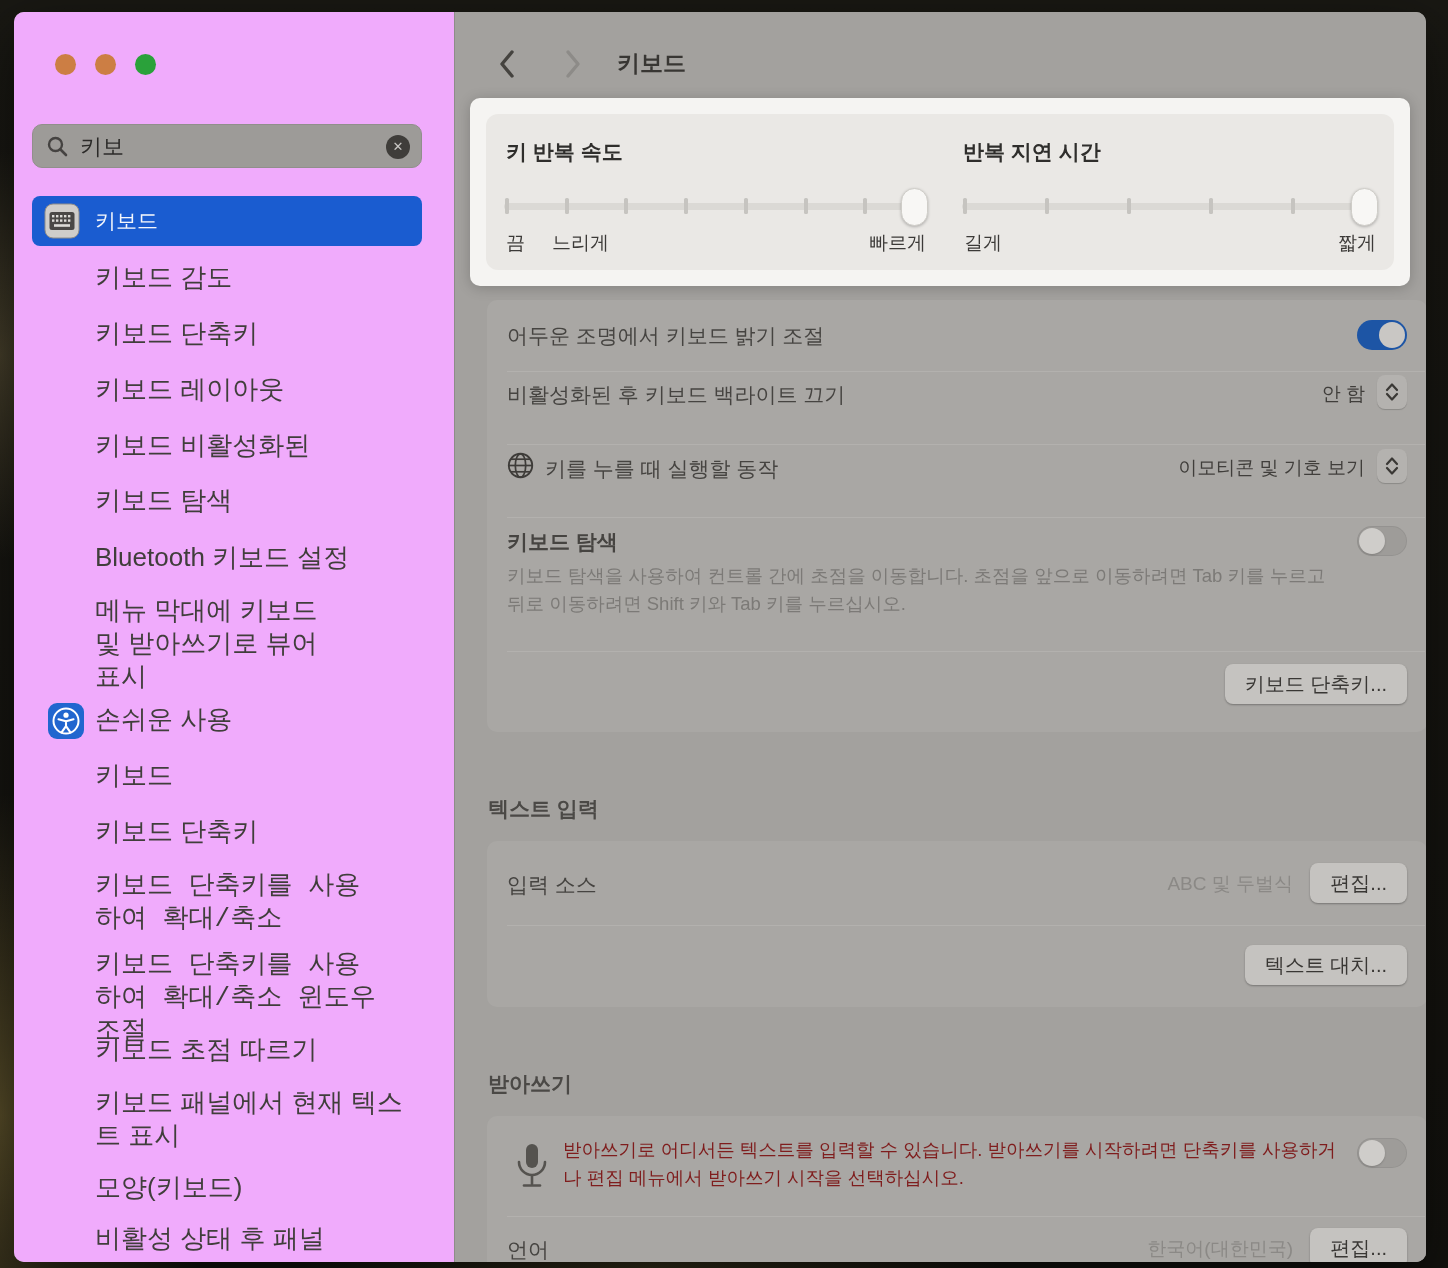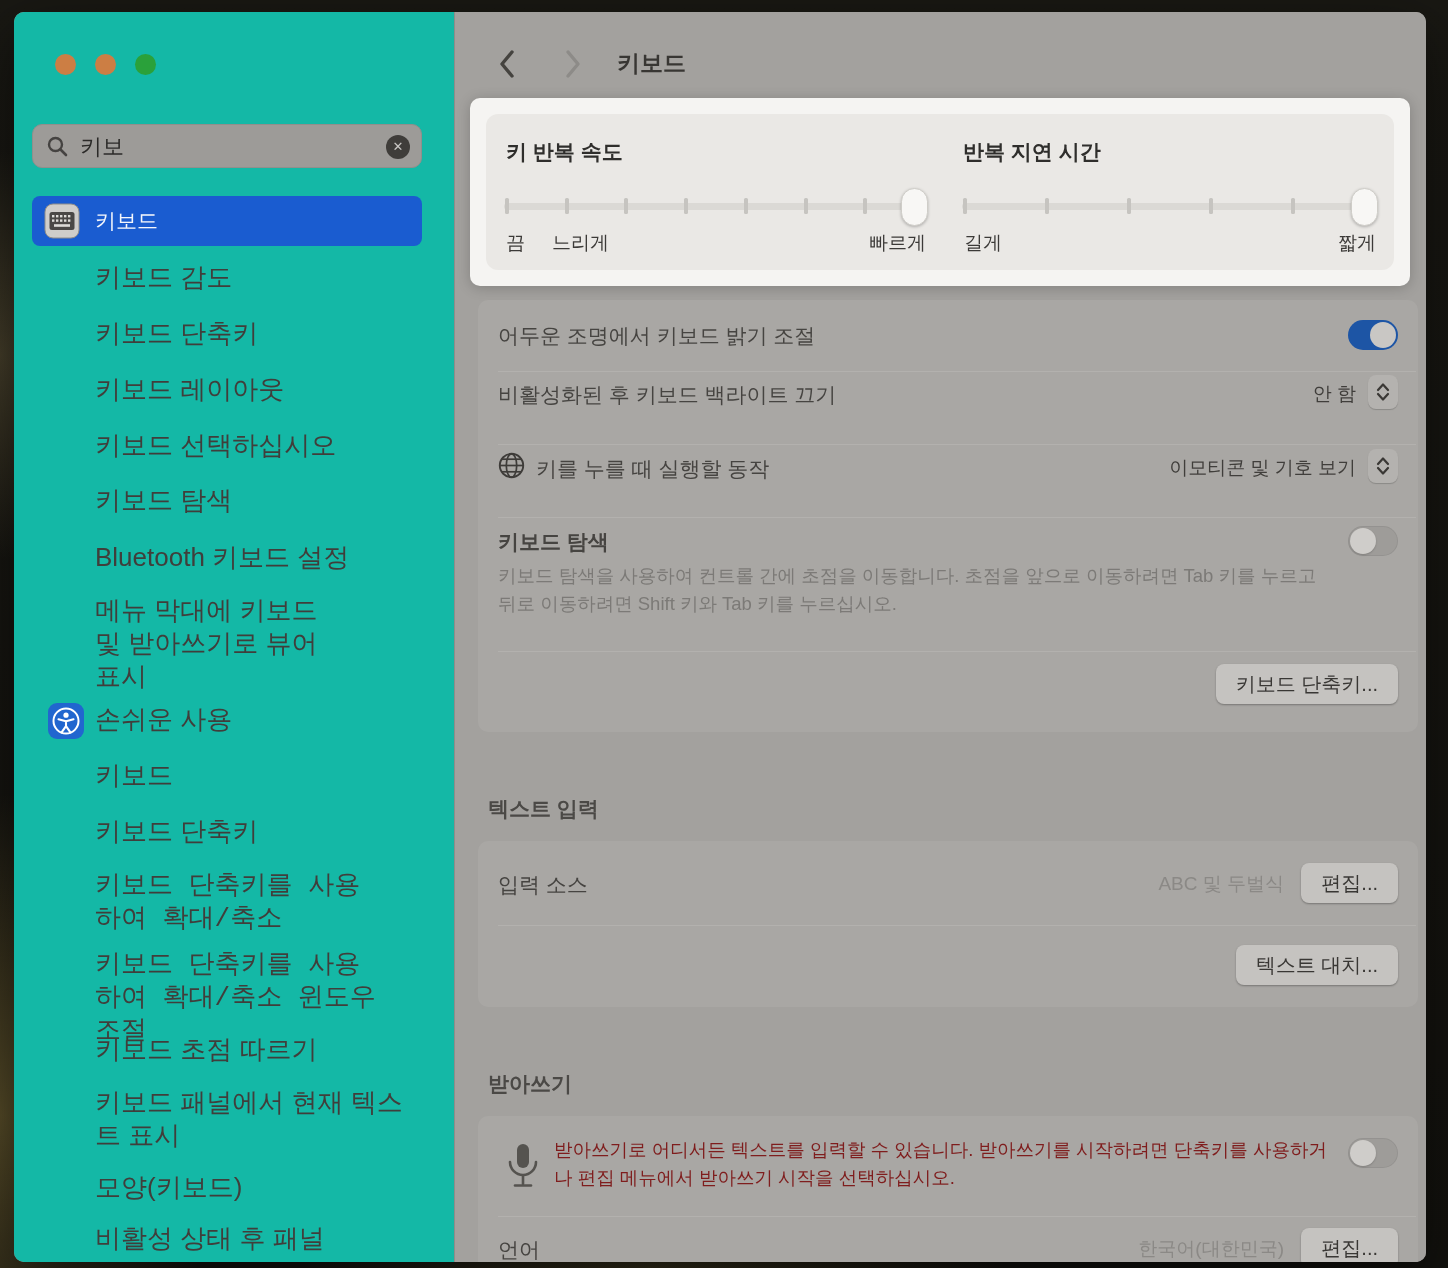--- a/index.html
+++ b/index.html
@@ -12,21 +12,21 @@
       radial-gradient(ellipse 500px 120px at 45% 100%, rgba(96,86,44,.45), transparent 70%),
       linear-gradient(#191813,#13120e);
   }
   .window {
     position:absolute; left:14px; top:12px; width:1412px; height:1250px;
     border-radius:10px; overflow:hidden; display:flex;
     box-shadow:0 22px 60px rgba(0,0,0,.55);
     background:#a3a19e;
   }
   
-  .sidebar { position:relative; width:441px; height:100%; background:#14b8a6; border-right:1px solid #8e8c89; flex:none; }
+  .sidebar { position:relative; width:441px; height:100%; background:#f0abfc; border-right:1px solid #8e8c89; flex:none; }
   .traffic { position:absolute; left:41px; top:42px; display:flex; gap:19px; }
   .traffic .dot { width:21px; height:21px; border-radius:50%; }
   .search {
     position:absolute; left:18px; top:112px; width:390px; height:44px;
     background:#9d9b98; border:1px solid #918f8c; border-radius:10px;
   }
   .search svg.mag { position:absolute; left:13px; top:10px; }
   .search input {
     position:absolute; left:47px; top:7px; width:290px; height:30px;
     background:transparent; border:none; outline:none;
@@ -64,21 +64,21 @@
   .slider .track { position:absolute; left:0; right:0; top:15px; height:7px; border-radius:4px; background:#dbd9d5; }
   .slider .ticks { position:absolute; left:1px; right:1px; top:10px; display:flex; justify-content:space-between; }
   .slider .tick { width:4px; height:16px; border-radius:1.5px; background:#c6c4c0; }
   .slider .handle {
     position:absolute; right:0; top:0; width:27px; height:38px; border-radius:13.5px;
     background:#f8f7f5; border:1px solid #cfcdc8; box-shadow:0 1px 3px rgba(0,0,0,.25);
   }
   .marks { position:absolute; top:116px; height:24px; font-size:19px; color:#3c3a38; }
   .marks span { position:absolute; white-space:nowrap; }
   
-  .card { position:absolute; left:23px; width:940px; background:#a9a7a4; border-radius:10px; }
+  .card { position:absolute; left:32px; width:940px; background:#a9a7a4; border-radius:10px; }
   .divider { position:absolute; left:20px; right:2px; height:1px; background:#b3b1ae; }
   .row-label { position:absolute; left:20px; font-size:21px; color:#464441; white-space:nowrap; }
   .row-value { position:absolute; font-size:19px; color:#403e3b; white-space:nowrap; }
   .muted { color:#8b8986; }
   .desc { position:absolute; left:20px; font-size:18.5px; line-height:28px; color:#7c7a77; }
   .toggle { position:absolute; width:50px; height:30px; border-radius:15px; cursor:default; }
   .toggle .knob { position:absolute; top:2px; width:26px; height:26px; border-radius:50%; }
   .toggle.on { background:#1d55a5; }
   .toggle.on .knob { right:2px; background:#c9c7c4; }
   .toggle.off { background:#9e9c99; box-shadow:inset 0 0 0 1px rgba(0,0,0,.06); }
@@ -136,21 +136,21 @@
             <rect x="24" y="16.4" width="2.4" height="2.4"></rect>
           <rect x="10" y="21.2" width="16" height="2.6"></rect>
         </g>
       </svg>
       <div class="lbl">키보드</div>
     </div>
 
     <div class="sb-item" style="top:251px">키보드 감도</div>
     <div class="sb-item" style="top:307px">키보드 단축키</div>
     <div class="sb-item" style="top:363px">키보드 레이아웃</div>
-    <div class="sb-item" style="top:419px">키보드 선택하십시오</div>
+    <div class="sb-item" style="top:419px">키보드 비활성화된</div>
     <div class="sb-item" style="top:474px">키보드 탐색</div>
     <div class="sb-item" style="top:531px">Bluetooth 키보드 설정</div>
     <div class="sb-item two w240" style="top:582px">메뉴 막대에 키보드 및 받아쓰기로 뷰어 표시</div>
 
     <div class="acc-icon">
       <svg width="36" height="36" viewBox="0 0 36 36">
         <circle cx="18" cy="18" r="12.5" fill="none" stroke="#ffffff" stroke-width="2"></circle>
         <circle cx="18" cy="12.2" r="2.6" fill="#ffffff"></circle>
         <path d="M10.5 16.2 L18 18.2 L25.5 16.2 M18 18.2 L18 23.2 M18 23.2 L13.6 29.4 M18 23.2 L22.4 29.4" fill="none" stroke="#ffffff" stroke-width="2.1" stroke-linecap="round" stroke-linejoin="round"></path>
       </svg>

